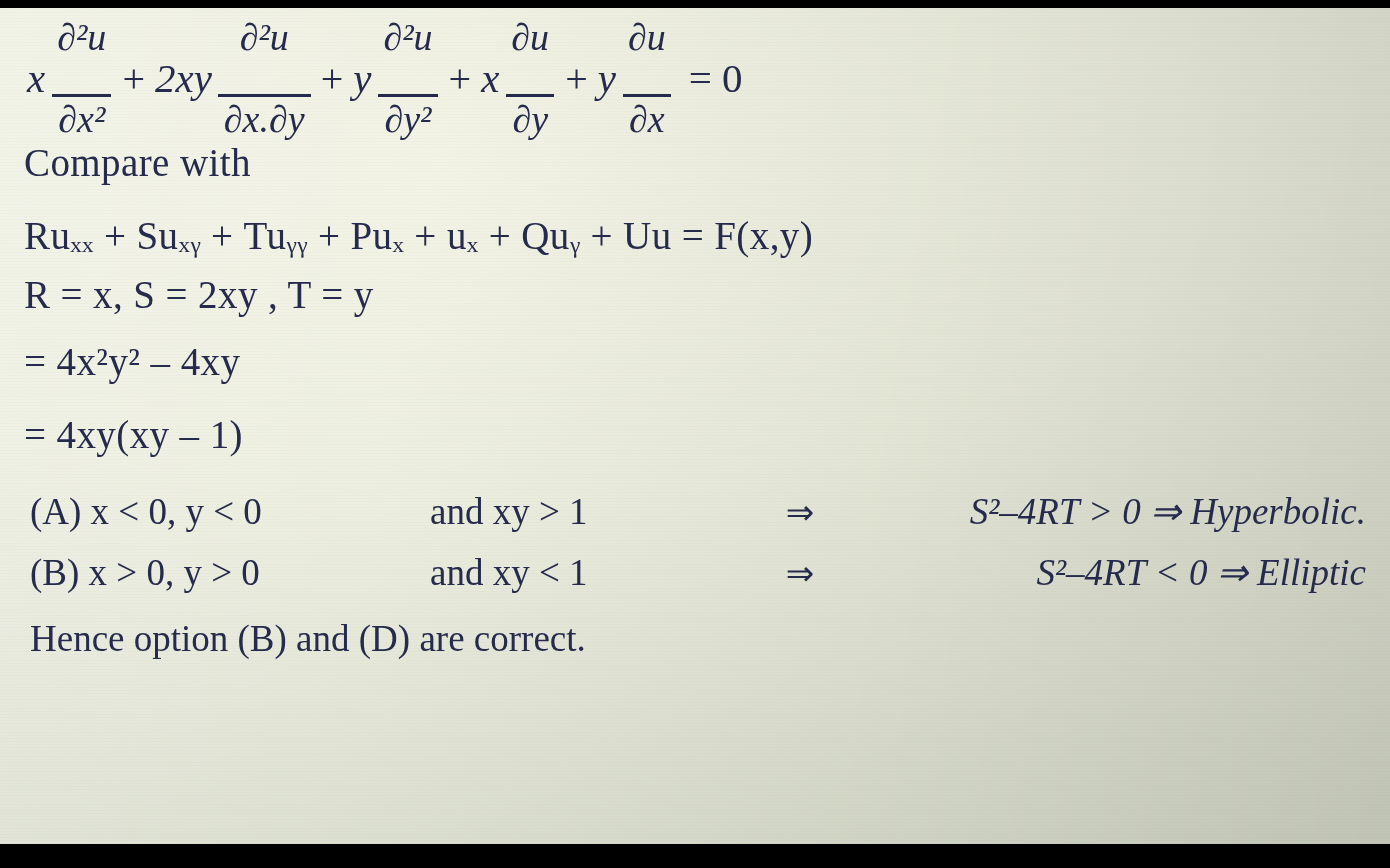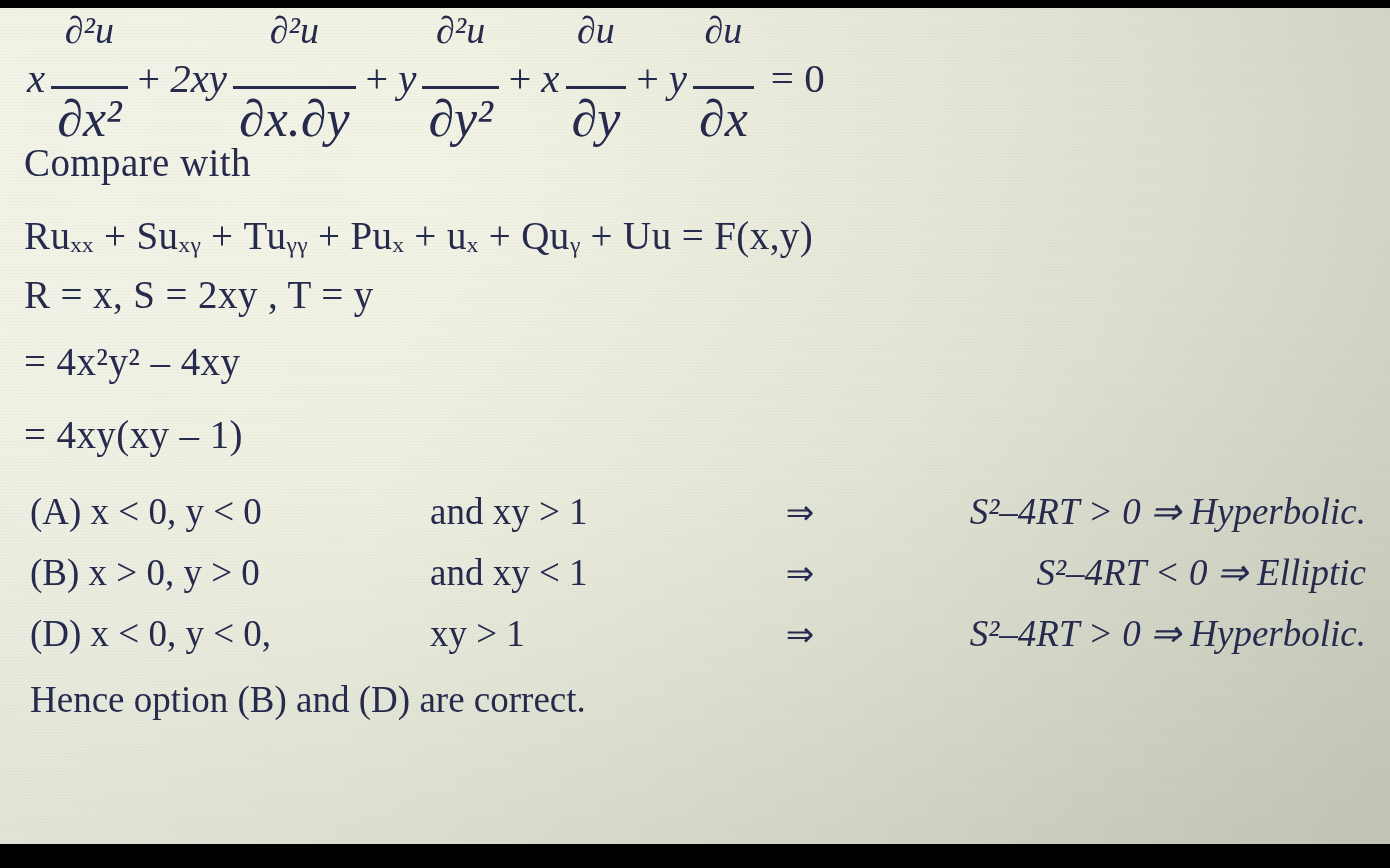--- a/index.html
+++ b/index.html
@@ -82,21 +82,21 @@
     gap: 35px;
   }
   .frac .num {
     padding: 0 6px 2px 6px;
     font-style: italic;
     font-size: 38px;
   }
   .frac .den {
     padding: 3px 6px 0 6px;
     font-style: italic;
-    font-size: 52px;
+    font-size: 38px;
     border-top: 3px solid #262a4d;
   }
   .eq-rhs {
     padding-left: 14px;
     font-size: 41px;
   }
 
   
   .line {
     font-size: 39px;
@@ -190,26 +190,20 @@
             <td class="col-cond">and xy &gt; 1</td>
             <td class="col-arrow">⇒</td>
             <td class="col-result">S²–4RT &gt; 0 ⇒ Hyperbolic.</td>
           </tr>
           <tr>
             <td class="col-label">(B) x &gt; 0, y &gt; 0</td>
             <td class="col-cond">and xy &lt; 1</td>
             <td class="col-arrow">⇒</td>
             <td class="col-result">S²–4RT &lt; 0 ⇒ Elliptic</td>
           </tr>
-          <tr>
-            <td class="col-label">(D) x &lt; 0, y &lt; 0,</td>
-            <td class="col-cond">xy &gt; 1</td>
-            <td class="col-arrow">⇒</td>
-            <td class="col-result">S²–4RT &gt; 0 ⇒ Hyperbolic.</td>
-          </tr>
         </tbody>
       </table>
 
       <p class="hence">Hence option (B) and (D) are correct.</p>
 
     </div>
   </div>
 </div>
 
 </body></html>

